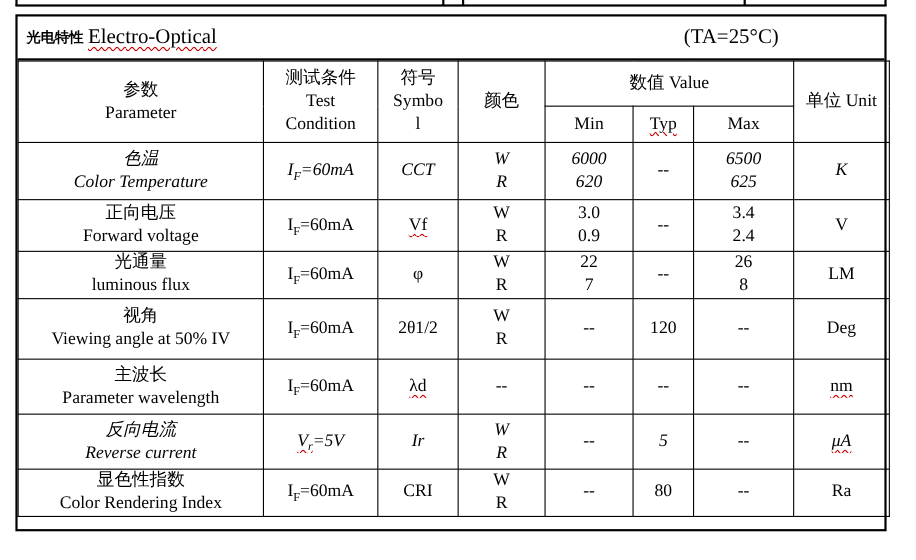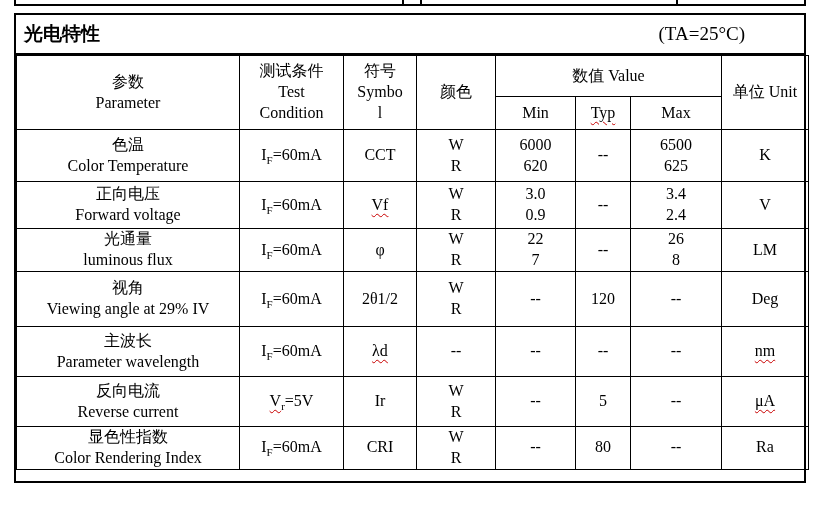--- a/index.html
+++ b/index.html
@@ -17,22 +17,22 @@
   
   .tbox{
     position:absolute;left:14px;top:13px;width:792px;height:470px;
     border:2px solid #000;box-sizing:border-box;background:#fff;
   }
   .titlebar{
     height:40px;border-bottom:2px solid #000;box-sizing:border-box;
     display:flex;align-items:center;padding-left:8px;
     font-size:19px;white-space:pre;
   }
-  .titlebar .zh{font-weight:bold;font-size:19px;margin-right:4px;}
-  .titlebar .ta{margin-left:auto;margin-right:59px;}
+  .titlebar .zh{font-weight:bold;font-size:13px;margin-right:4px;}
+  .titlebar .ta{margin-left:auto;margin-right:96px;}
   table{
     width:100%;border-collapse:collapse;table-layout:fixed;
   }
   td,th{
     border:1px solid #000;
     text-align:center;vertical-align:middle;
     font-weight:normal;
     font-size:16px;line-height:1.3;
     white-space:pre-line;
     padding:0 2px;
@@ -56,20 +56,21 @@
 <div class="stub" style="left:14px;"></div>
 <div class="stub" style="left:402px;"></div>
 <div class="stub" style="left:420px;"></div>
 <div class="stub" style="left:676px;"></div>
 <div class="stub" style="left:804px;"></div>
 
 <div class="tbox">
 
   <div class="titlebar">
     <span class="zh">光电特性</span>
+    <span class="wavy">Electro-Optical</span>
     <span class="ta">(TA=25°C)</span>
   </div>
 
   <table>
     <colgroup>
       <col style="width:223px">
         <col style="width:104px">
         <col style="width:73px">
         <col style="width:79px">
       <col style="width:80px">
@@ -90,21 +91,21 @@
       <th rowspan="2">颜色</th>
       <th colspan="3">数值 Value</th>
       <th rowspan="2">单位 Unit</th>
     </tr>
     <tr style="height:33px;">
       <th>Min</th>
       <th><span class="wavy">Typ</span></th>
       <th>Max</th>
     </tr>
 
-    <tr class="r" style="height:52px;">
+    <tr class="r" style="height:52px;font-style:italic;">
       <td>色温
 Color Temperature</td>
       <td><span>I</span><sub>F</sub><span>=60mA</span></td>
       <td>CCT</td>
       <td>W
 R</td>
       <td>6000
 620</td>
       <td>--</td>
       <td>6500
@@ -137,21 +138,21 @@
       <td>22
 7</td>
       <td>--</td>
       <td>26
 8</td>
       <td>LM</td>
     </tr>
 
     <tr class="r" style="height:55px;">
       <td>视角
-Viewing angle at 29% IV</td>
+Viewing angle at 50% IV</td>
       <td><span>I</span><sub>F</sub><span>=60mA</span></td>
       <td>2θ1/2</td>
       <td>W
 R</td>
       <td>--</td>
       <td>120</td>
       <td>--</td>
       <td>Deg</td>
     </tr>
 
@@ -160,21 +161,21 @@
 Parameter wavelength</td>
       <td><span>I</span><sub>F</sub><span>=60mA</span></td>
       <td><span class="wavy">λd</span></td>
       <td>--</td>
       <td>--</td>
       <td>--</td>
       <td>--</td>
       <td><span class="wavy">nm</span></td>
     </tr>
 
-    <tr class="r" style="height:50px;">
+    <tr class="r" style="height:50px;font-style:italic;">
       <td>反向电流
 Reverse current</td>
       <td><span class="wavy"><span>V</span><sub>r</sub></span><span>=5V</span></td>
       <td>Ir</td>
       <td>W
 R</td>
       <td>--</td>
       <td>5</td>
       <td>--</td>
       <td><span class="wavy">μA</span></td>

